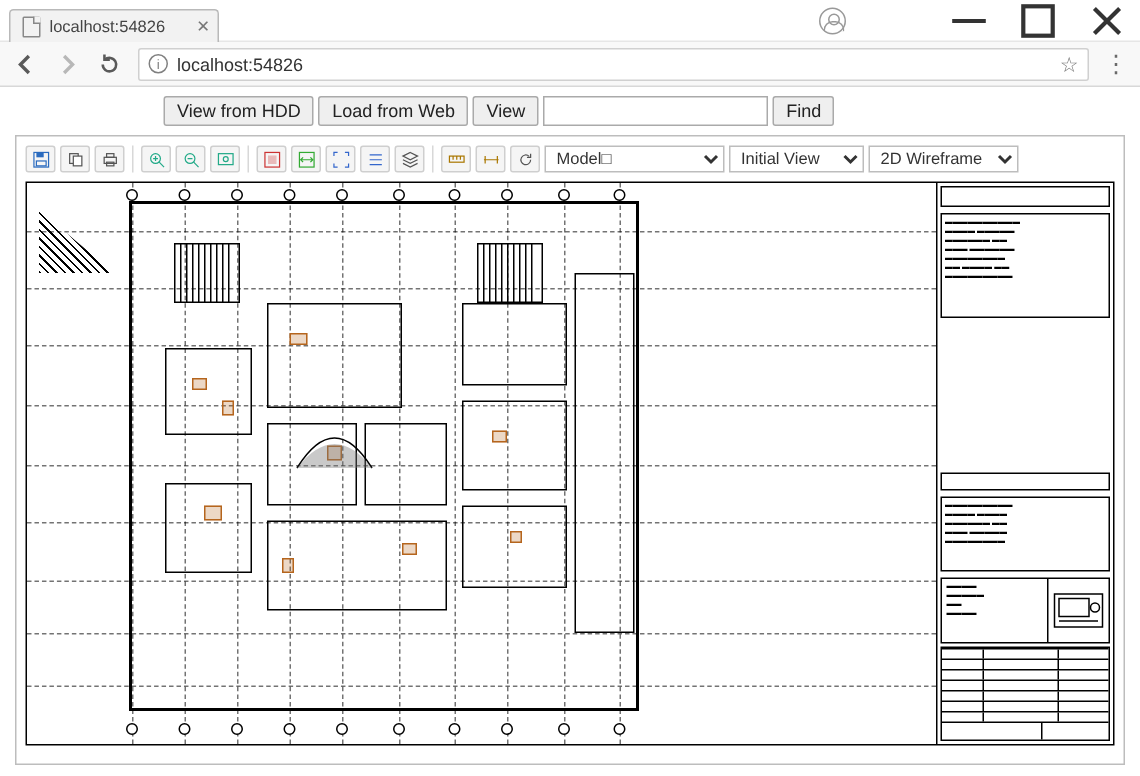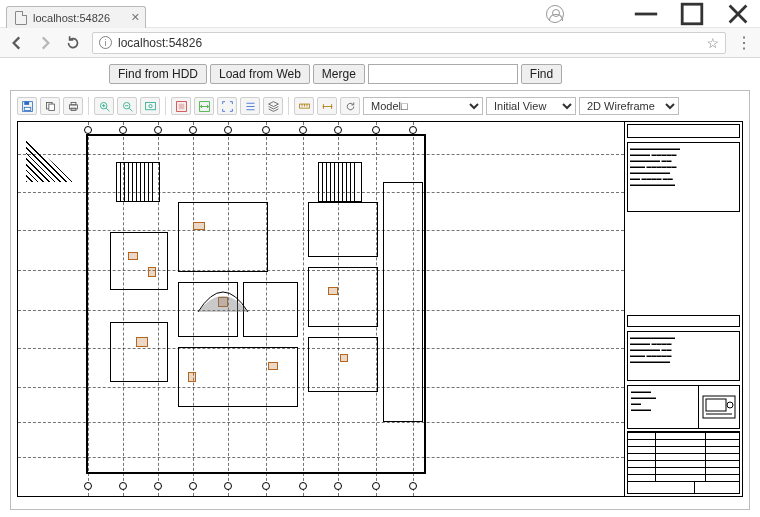--- a/index.html
+++ b/index.html
@@ -114,23 +114,23 @@
     <span>localhost:54826</span>
     <span class="star">☆</span>
   </div>
   <div class="kebab">⋮</div>
 </div>
 
 <div class="page">
 
   <div class="topbar">
     <div style="width:100px"></div>
-    <button class="btn">Find from HDD</button>
+    <button class="btn">View from HDD</button>
     <button class="btn">Load from Web</button>
-    <button class="btn">Merge</button>
+    <button class="btn">View</button>
     <input class="txt" value="" style="">
     <button class="btn">Find</button>
   </div>
 
   <div class="viewer-wrap">
 
     <div class="viewerbar">
       <div class="ib">
           <svg viewBox="0 0 16 16">
             <rect x="2" y="2" width="12" height="12" fill="none" stroke="#2a6bbf"></rect>

